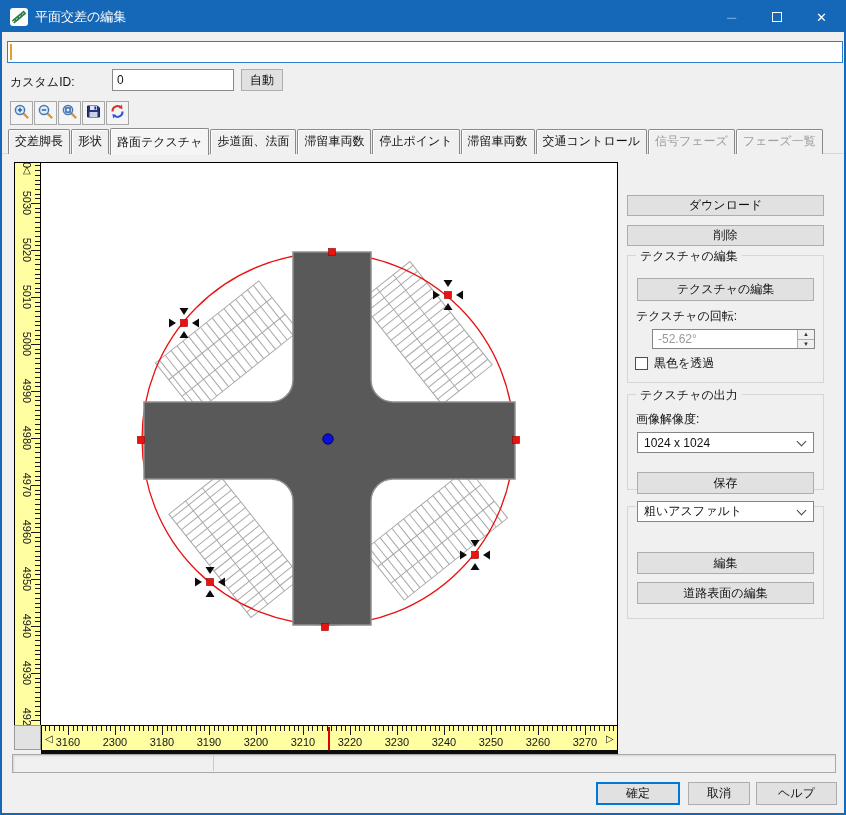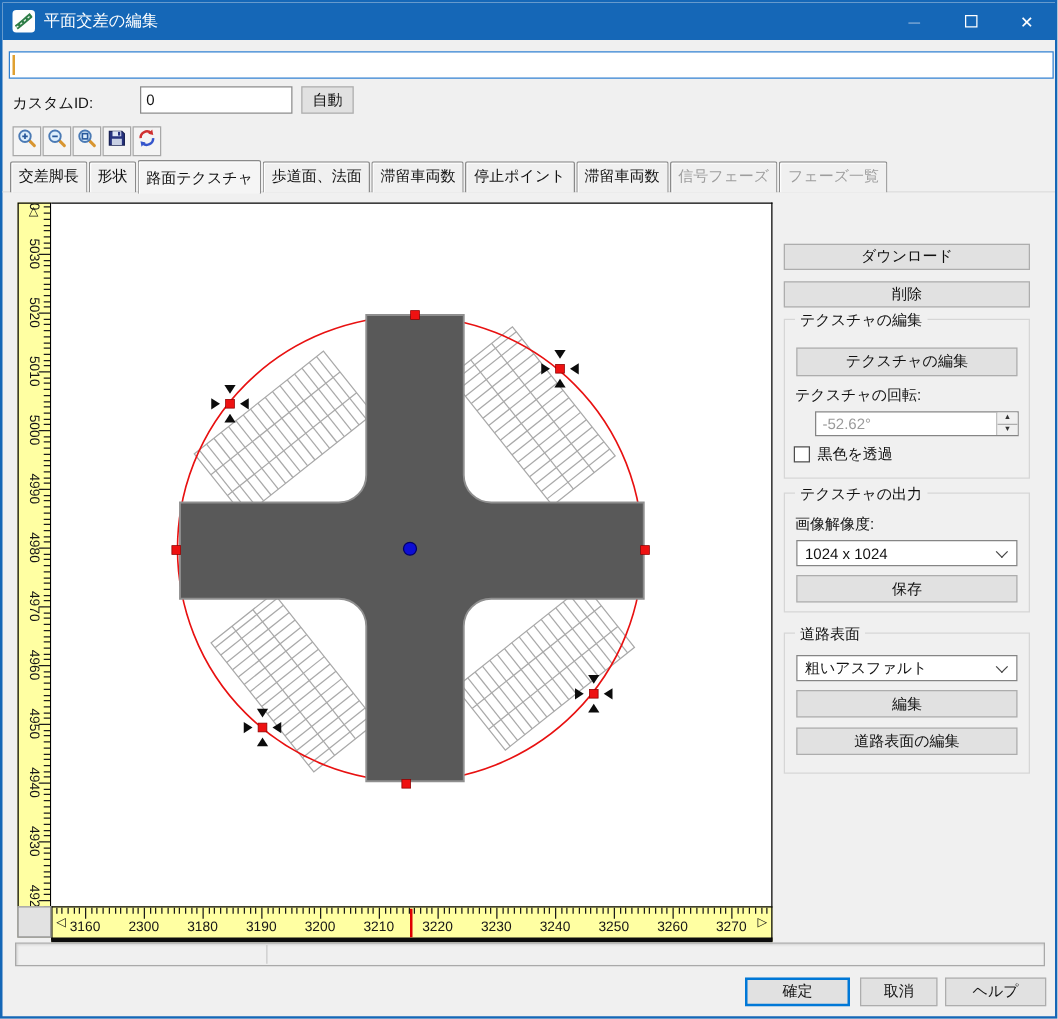--- a/index.html
+++ b/index.html
@@ -159,20 +159,21 @@
     </div>
 
   <div class="tabbar" id="tabbar">
       <div class="tab">交差脚長</div>
       <div class="tab">形状</div>
       <div class="tab active">路面テクスチャ</div>
       <div class="tab">歩道面、法面</div>
       <div class="tab">滞留車両数</div>
       <div class="tab">停止ポイント</div>
       <div class="tab">滞留車両数</div>
+      <div class="tab">交通コントロール</div>
       <div class="tab disabled">信号フェーズ</div>
       <div class="tab disabled">フェーズ一覧</div>
     </div>
   <div class="tabline"></div>
 
   <div class="vruler" id="vruler">
       <div class="vlabel" style="top: -13px;">5040</div>
       <div class="vlabel" style="top: 34px;">5030</div>
       <div class="vlabel" style="top: 81px;">5020</div>
       <div class="vlabel" style="top: 128px;">5010</div>
@@ -607,26 +608,26 @@
   </div>
 
   <div class="group" style="top:392px;height:96px">
     <span class="gtitle">テクスチャの出力</span>
   </div>
   <div class="glabel" style="left:634px;top:409px">画像解像度:</div>
   <div class="select" style="top:430px">
     <span>1024 x 1024</span>
     <span class="chev"></span>
   </div>
-  <div class="btn inbtn" style="top:458px;height:22px">保存</div>
+  <div class="btn inbtn" style="top:470px;height:22px">保存</div>
 
   <div class="group" style="top:504px;height:113px">
     <span class="gtitle">道路表面</span>
   </div>
-  <div class="select" style="top:522px">
+  <div class="select" style="top:499px">
     <span>粗いアスファルト</span>
     <span class="chev"></span>
   </div>
   <div class="btn inbtn" style="top:550px;height:22px">編集</div>
   <div class="btn inbtn" style="top:580px;height:22px">道路表面の編集</div>
 
   <div class="statusbar">
     <div class="statusdiv"></div>
   </div>
 

